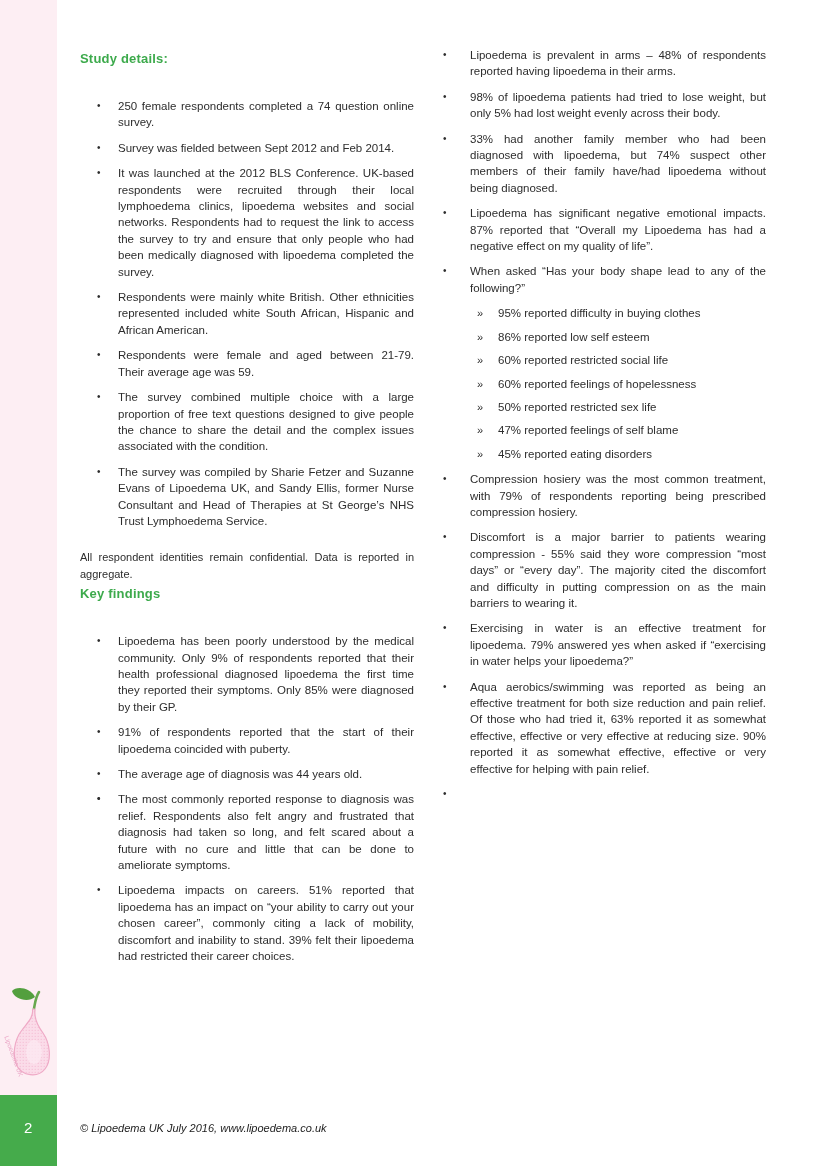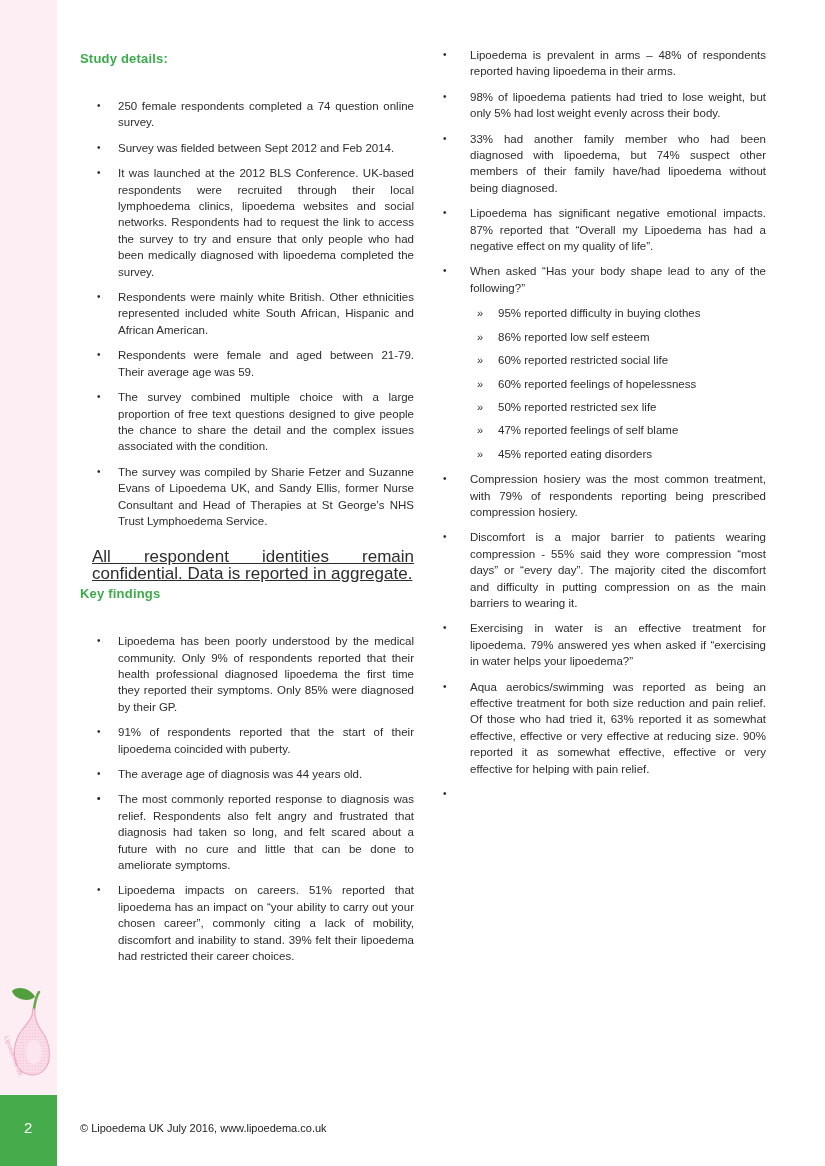--- a/index.html
+++ b/index.html
@@ -46,27 +46,26 @@
   .col-right .bullet .marker{left:3px;}
   .sub-list{margin:2px 0 9px 0;}
   .sub-bullet{
     position:relative;padding-left:58px;margin:0 0 7px 0;
     font-size:11.5px;line-height:16.4px;text-align:left;
   }
   .sub-bullet .marker{
     position:absolute;left:37px;top:0;font-size:11px;line-height:16.4px;color:#2d2d2d;
   }
   .note{
-    font-size:17px;line-height:16.4px;text-align:justify;
-    margin:20px 0 0 12px;
-    text-decoration:underline;
+    font-size:11px;line-height:16.4px;text-align:justify;
+    margin:20px 0 0 0;
   }
   .footer-text{
     position:absolute;left:80px;top:1121px;
-    font-size:11px;line-height:14px;color:#1c1c1c;
+    font-size:11px;line-height:14px;color:#1c1c1c;font-style:italic;
   }
 </style>
 </head>
 <body>
 
 <div class="page">
 
   <div class="pink-strip"></div>
 
   <svg class="pear-logo" viewBox="0 0 50 110" xmlns="http://www.w3.org/2000/svg">

